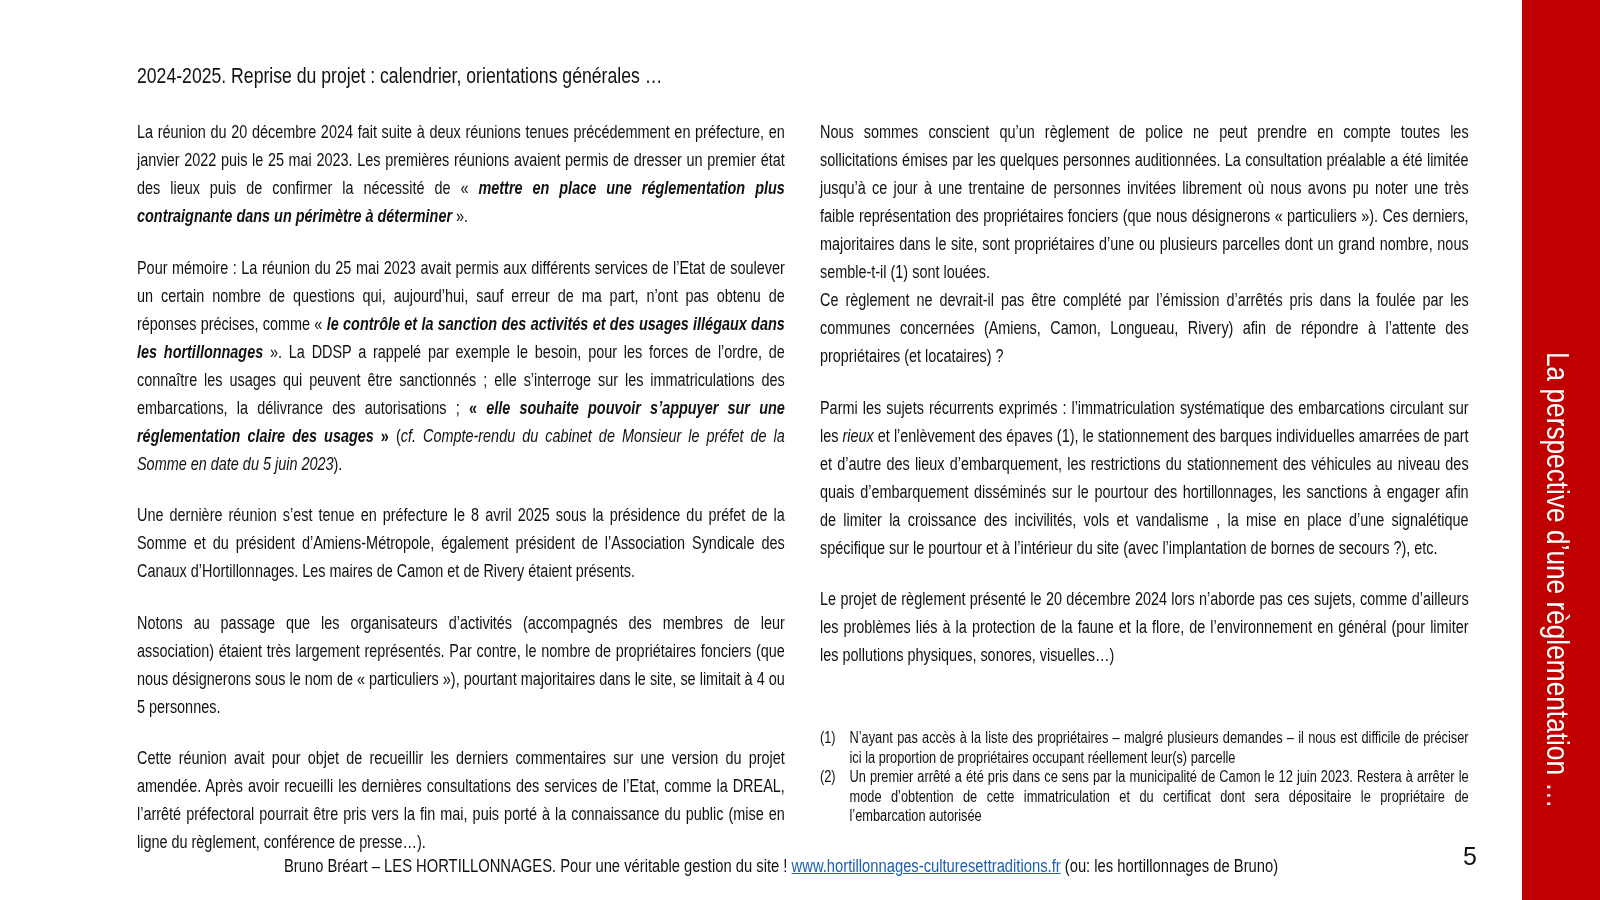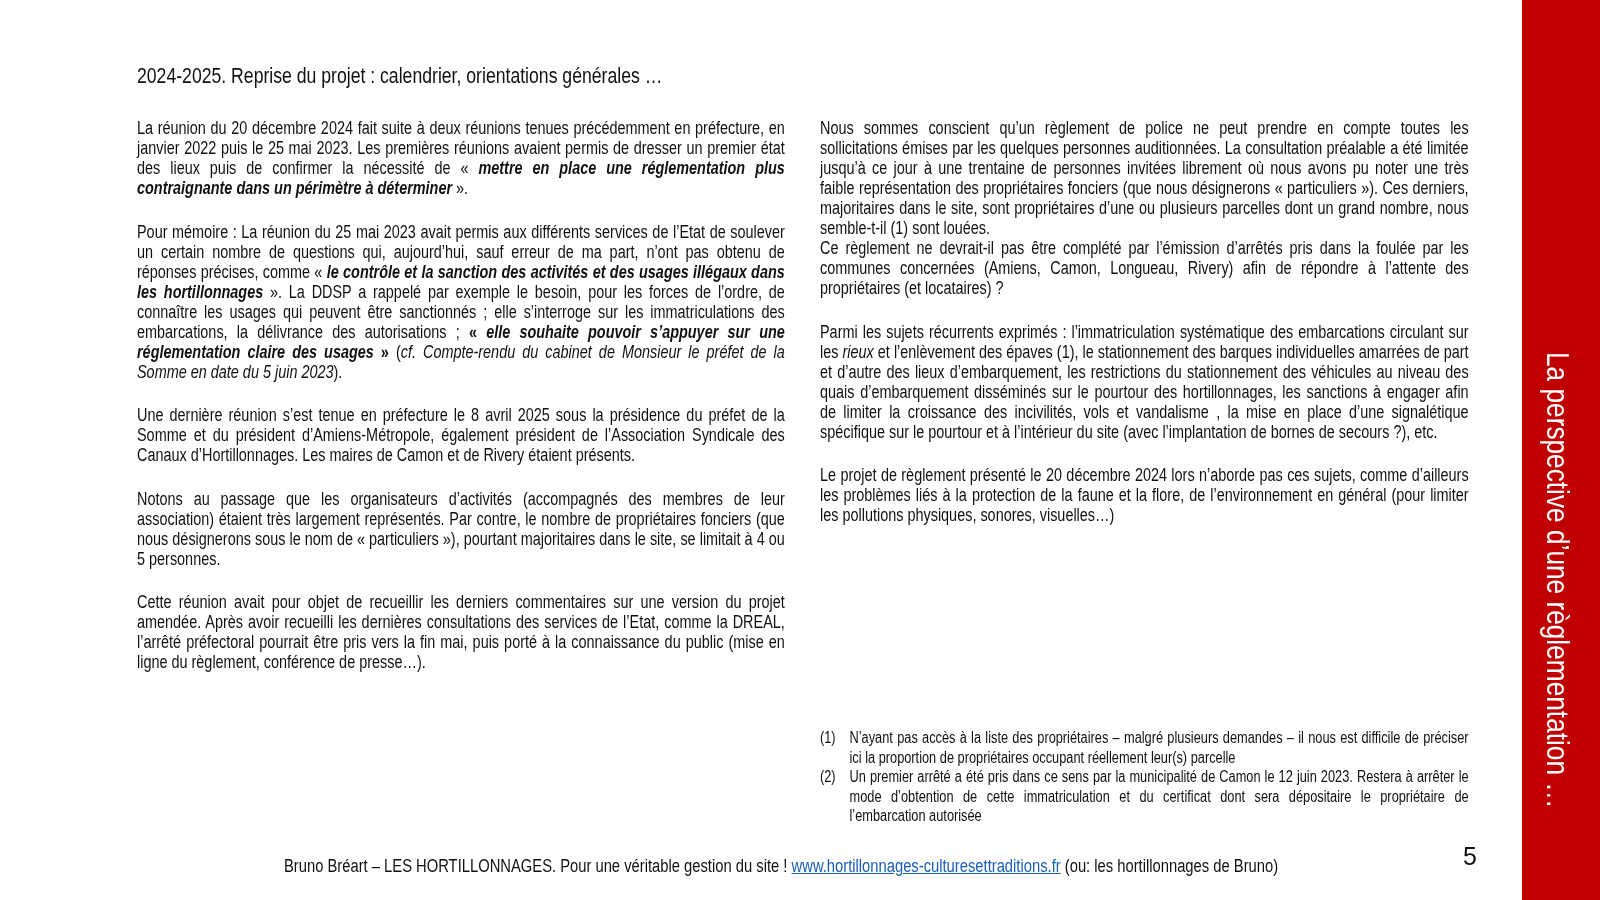--- a/index.html
+++ b/index.html
@@ -12,21 +12,21 @@
     display: inline-block;
     transform-origin: 0 0;
     transform: scaleX(0.82);
   }
   .title {
     position: absolute; left: 137px; top: 64px;
     font-size: 21.5px; white-space: nowrap; color: #111; text-align: center;
   }
   .col {
     position: absolute; top: 118px;
-    font-size: 17.6px; line-height: 20px;
+    font-size: 17.6px; line-height: 28px;
     text-align: justify;
   }
   .col .inner {
     width: 790px; 
     transform-origin: 0 0; transform: scaleX(0.82);
   }
   .col-left { left: 137px; }
   .col-right { left: 820px; }
   .col-right .inner { width: 791px; }
   p { margin: 0 0 23.5px 0; }

